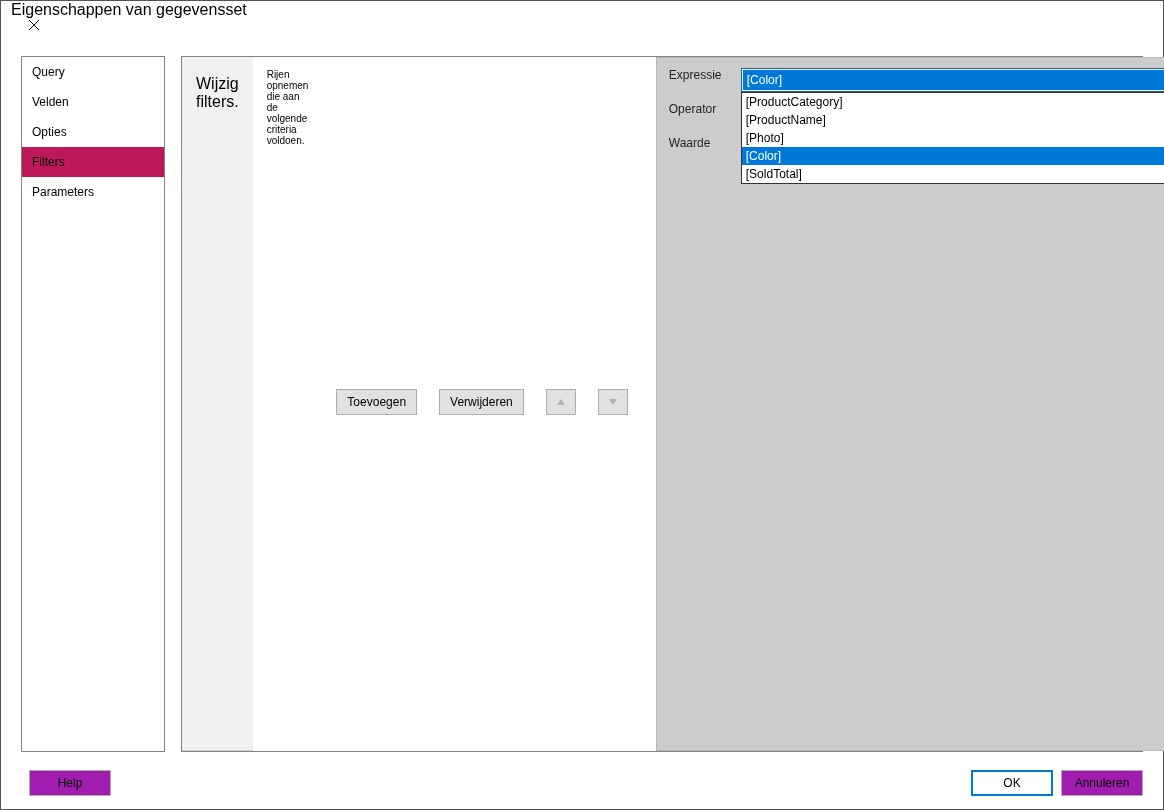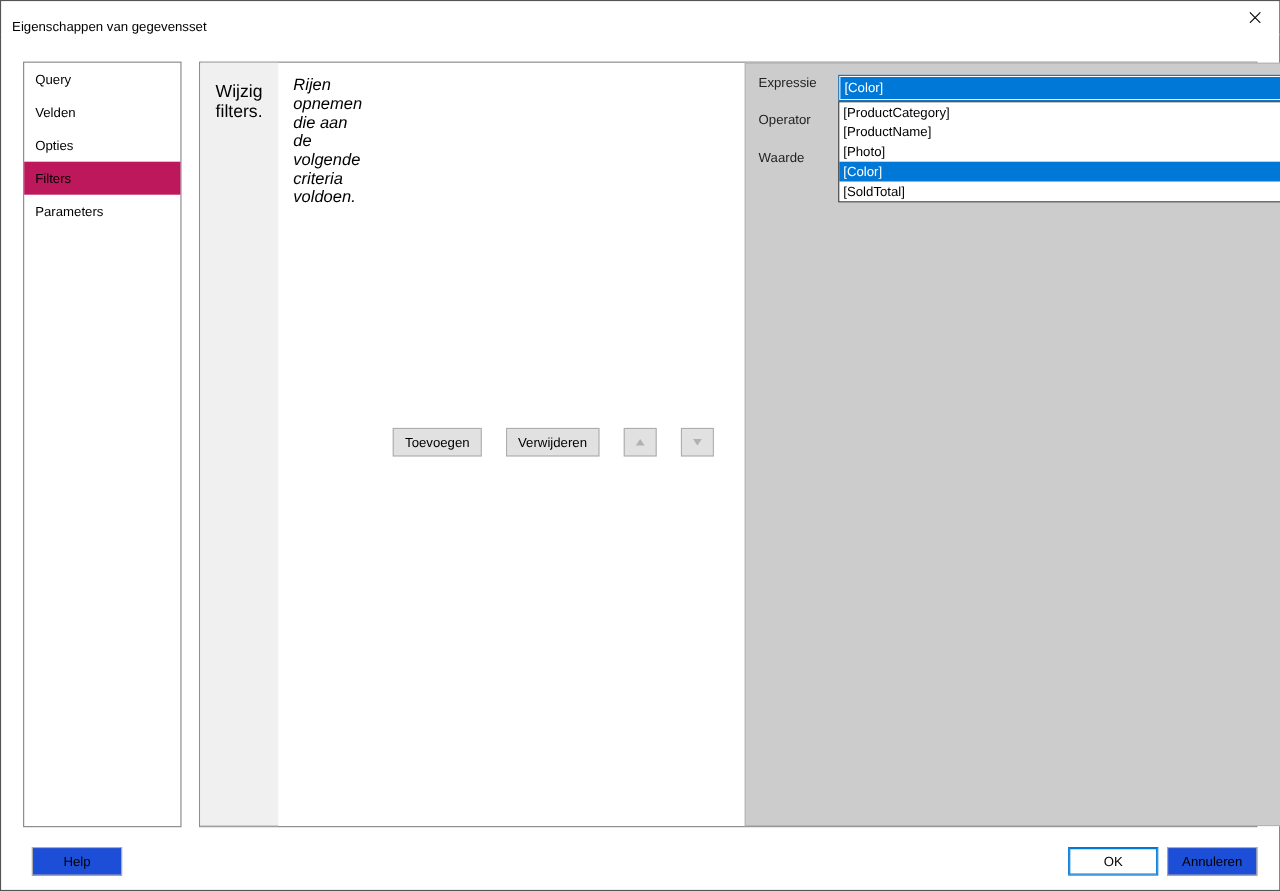--- a/index.html
+++ b/index.html
@@ -14,24 +14,25 @@
   }
   .window {
     position: relative;
     width: 1164px; height: 810px;
     border: 1px solid #555;
     background: #fff;
   }
   .titlebar {
     height: 31px;
     display: flex;
-    align-items: flex-end;
+    align-items: flex-start;
     padding-left: 10px;
     border-bottom: 1px solid #fff;
-    font-size: 12px;
+    font-size: 16px;
+    flex-direction: column;
   }
   .titlebar .title { flex: 1; }
   .titlebar .close {
     width: 45px; height: 31px;
     display: flex; align-items: center; justify-content: center;
     cursor: pointer;
     font-size: 14px;
   }
   .body {
     position: absolute;
@@ -65,22 +66,21 @@
     flex-direction: row;
   }
   .main-header {
     background: #f0f0f0;
     border-bottom: 1px solid #d0d0d0;
     padding: 18px 14px 16px 14px;
     font-size: 16px;
   }
   .main-sub {
     padding: 12px 14px 4px 14px;
-    font-size: 15px;
-    font-style: italic;
+    font-size: 10px;
   }
   .toolbar {
     padding: 6px 14px 10px 14px;
     display: flex;
     gap: 22px;
     align-items: center;
   }
   .btn {
     height: 26px;
     padding: 0 10px;
@@ -224,21 +224,21 @@
     left: 20px; right: 20px; bottom: 12px;
     height: 28px;
     display: flex;
     align-items: center;
   }
   .bottom-bar .spacer { flex: 1; }
   .bottom-bar .b {
     height: 26px;
     width: 82px;
     border: 1px solid #adadad;
-    background: #1d4ed8;
+    background: #a21caf;
     font-size: 12px;
     display: inline-flex;
     align-items: center; justify-content: center;
     margin-left: 8px;
     cursor: pointer;
   }
   .bottom-bar .b.default {
     border: 1px solid #0078d7;
     background: #fff;
     box-shadow: inset 0 0 0 1px #0078d7;

